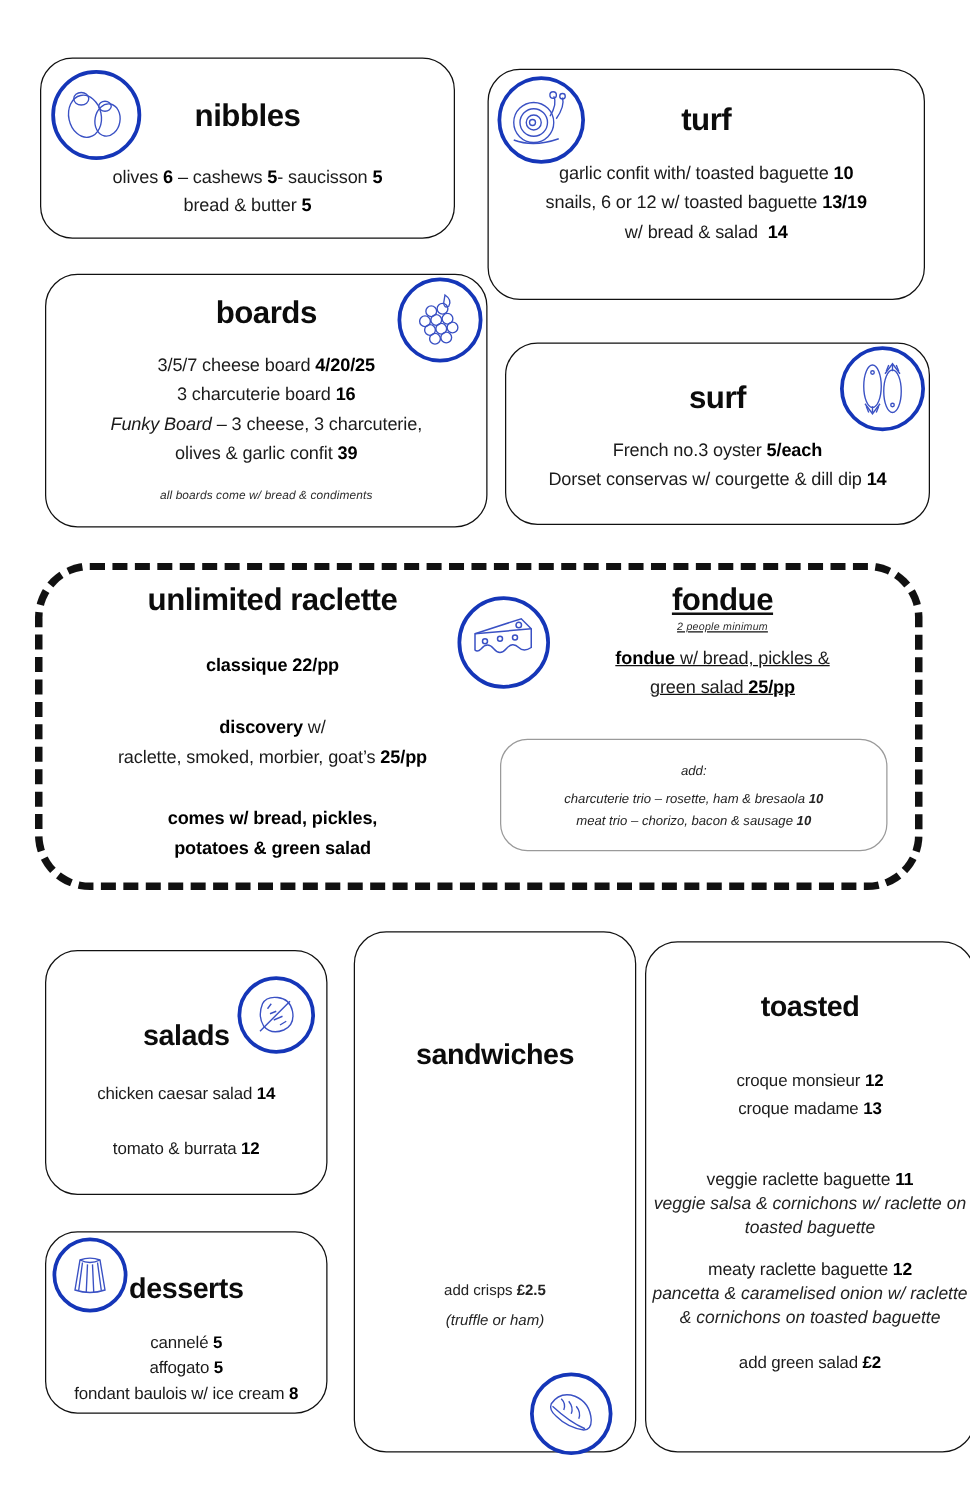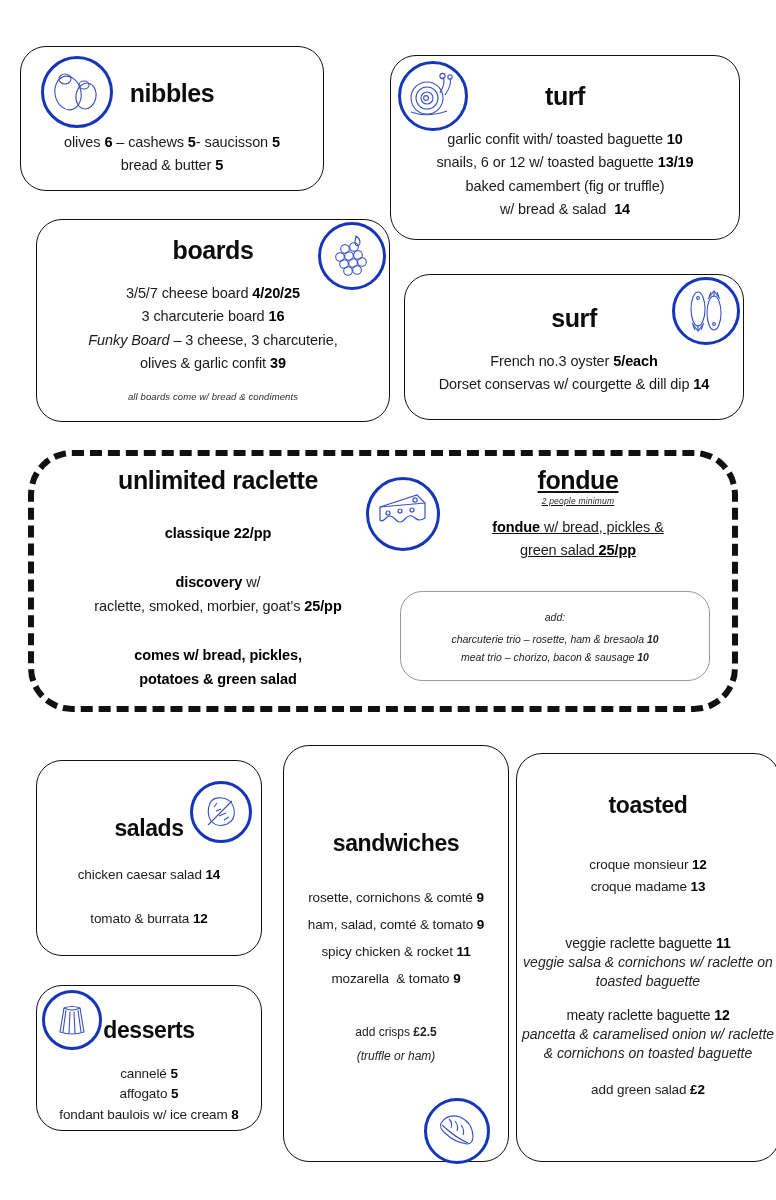--- a/index.html
+++ b/index.html
@@ -97,21 +97,21 @@
     box-sizing:border-box;
   }
 
   .pad{position:absolute;left:0;right:0;}
 </style>
 </head>
 <body>
 
 <div class="stage">
 
-  <div class="card" style="left:20px;top:46px;width:304px;height:145px;">
+  <div class="card" style="left:32px;top:46px;width:332px;height:145px;">
     <div class="pad title" style="top:32px;">nibbles</div>
     <div class="pad lines" style="top:84px;">
         <div>olives <b>6</b> – cashews <b>5</b>- saucisson <b>5</b></div>
         <div>bread &amp; butter <b>5</b></div>
       </div>
   </div>
   <div class="icon-badge" style="left:41px;top:56px;width:72px;height:72px;">
     <svg width="56" height="50" viewBox="0 0 56 50">
       <g fill="none" stroke="#3a51c4" stroke-width="1.1">
         <ellipse cx="19" cy="26" rx="13" ry="17" transform="rotate(-12 19 26)"></ellipse>
@@ -120,21 +120,20 @@
         <ellipse cx="35" cy="18" rx="5" ry="4"></ellipse>
       </g>
     </svg>
   </div>
 
   <div class="card" style="left:390px;top:55px;width:350px;height:185px;">
     <div class="pad title" style="top:26px;">turf</div>
     <div class="pad lines" style="top:72px;">
         <div>garlic confit with/ toasted baguette <b>10</b></div>
         <div>snails, 6 or 12 w/ toasted baguette <b>13/19</b></div>
-        <div>baked camembert (fig or truffle)</div>
         <div>w/ bread &amp; salad&nbsp; <b>14</b></div>
       </div>
   </div>
   <div class="icon-badge" style="left:398px;top:61px;width:70px;height:70px;">
     <svg width="56" height="50" viewBox="0 0 56 50">
       <g fill="none" stroke="#3a51c4" stroke-width="1.1">
         <circle cx="22" cy="27" r="16"></circle>
         <circle cx="22" cy="27" r="11"></circle>
         <circle cx="22" cy="27" r="6"></circle>
         <circle cx="21" cy="27" r="2.4"></circle>
@@ -274,26 +273,20 @@
       <g fill="none" stroke="#3a51c4" stroke-width="1.1">
         <path d="M12 8 Q20 5 28 8 L32 32 Q20 36 8 32 Z"></path>
         <path d="M12 8 Q20 12 28 8"></path>
         <path d="M14 10 L11 32 M18 11.5 L17 34 M22 11.5 L23 34 M26 10 L29 32"></path>
       </g>
     </svg>
   </div>
 
   <div class="card" style="left:283px;top:745px;width:226px;height:417px;">
     <div class="pad title title-sm" style="top:84px;">sandwiches</div>
-    <div class="pad lines" style="top:138px;font-size:13.5px;line-height:2.0;">
-        <div>rosette, cornichons &amp; comté <b>9</b></div>
-        <div>ham, salad, comté &amp; tomato <b>9</b></div>
-        <div>spicy chicken &amp; rocket <b>11</b></div>
-        <div>mozarella &nbsp;&amp; tomato <b>9</b></div>
-      </div>
     <div class="pad note-sm" style="top:278px;font-style:normal;font-size:12px;">add crisps <b>£2.5</b></div>
     <div class="pad note-sm" style="top:302px;font-size:12px;">(truffle or ham)</div>
   </div>
   <div class="icon-badge" style="left:424px;top:1098px;width:66px;height:66px;">
     <svg width="46" height="44" viewBox="0 0 46 44">
       <g fill="none" stroke="#3a51c4" stroke-width="1.1">
         <path d="M7 14 Q14 4 26 8 Q38 13 39 27 Q39 35 33 35 Q20 33 11 24 Q5 19 7 14 Z"></path>
         <path d="M8 16 Q22 29 34 34"></path>
         <path d="M15 10 Q19 14 17 19"></path>
         <path d="M21 12 Q25 17 23 22"></path>

